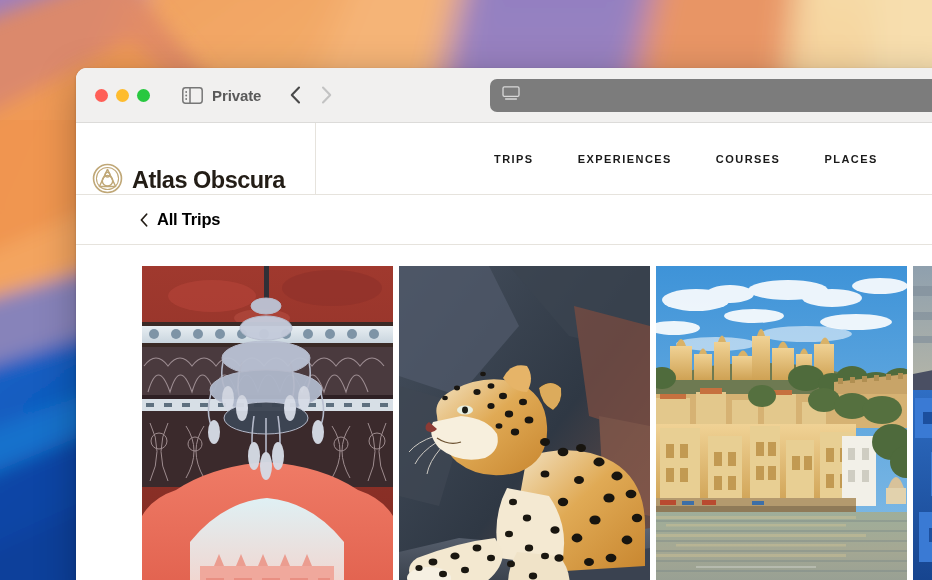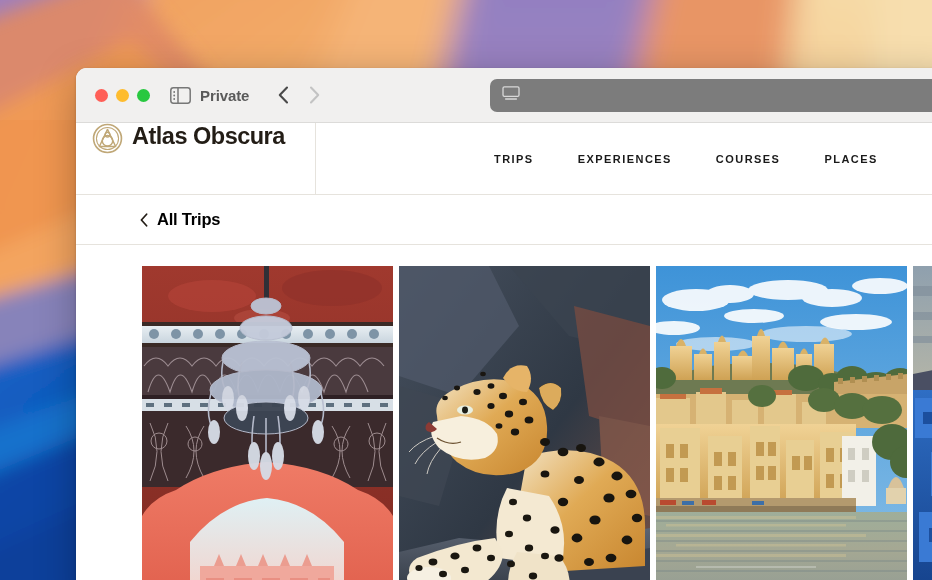--- a/index.html
+++ b/index.html
@@ -35,21 +35,21 @@
     padding: 0 14px 0 19px;
     position: relative;
   }
   #traffic-lights { display: flex; gap: 8px; align-items: center; }
   .light { width: 13px; height: 13px; border-radius: 50%; }
   .light.red    { background: #ff5f57; }
   .light.yellow { background: #febc2e; }
   .light.green  { background: #28c840; }
 
   #sidebar-toggle {
-    margin-left: 20px;
+    margin-left: 32px;
     display: flex; align-items: center; gap: 9px;
   }
   .sb-icon { width: 21px; height: 17px; display:block; }
   #private-label {
     font-size: 15px; font-weight: 700; color: #5a5a5a;
     letter-spacing: -0.1px;
   }
 
   #nav-arrows { display: flex; align-items: center; gap: 20px; margin-left: 29px; }
   .chev { width: 11px; height: 18px; display:block; }
@@ -74,21 +74,21 @@
 
   
   #site-header {
     height: 72px;
     background: #fff;
     border-bottom: 1px solid #e6e3dd;
     display: flex; align-items: stretch;
   }
   #brand {
     width: 240px;
-    display: flex; align-items: flex-start; gap: 9px;
+    display: flex; align-items: flex-end; gap: 9px;
     padding-left: 16px;
     border-right: 1px solid #e6e3dd;
   }
   #logo-mark { width: 31px; height: 31px; display:block; flex:0 0 auto; }
   #brand-name {
     font-size: 23.5px; font-weight: 700; color: #231d16;
     letter-spacing: -0.5px; white-space: nowrap;
   }
   #main-nav {
     flex: 1; display: flex; align-items: center;

